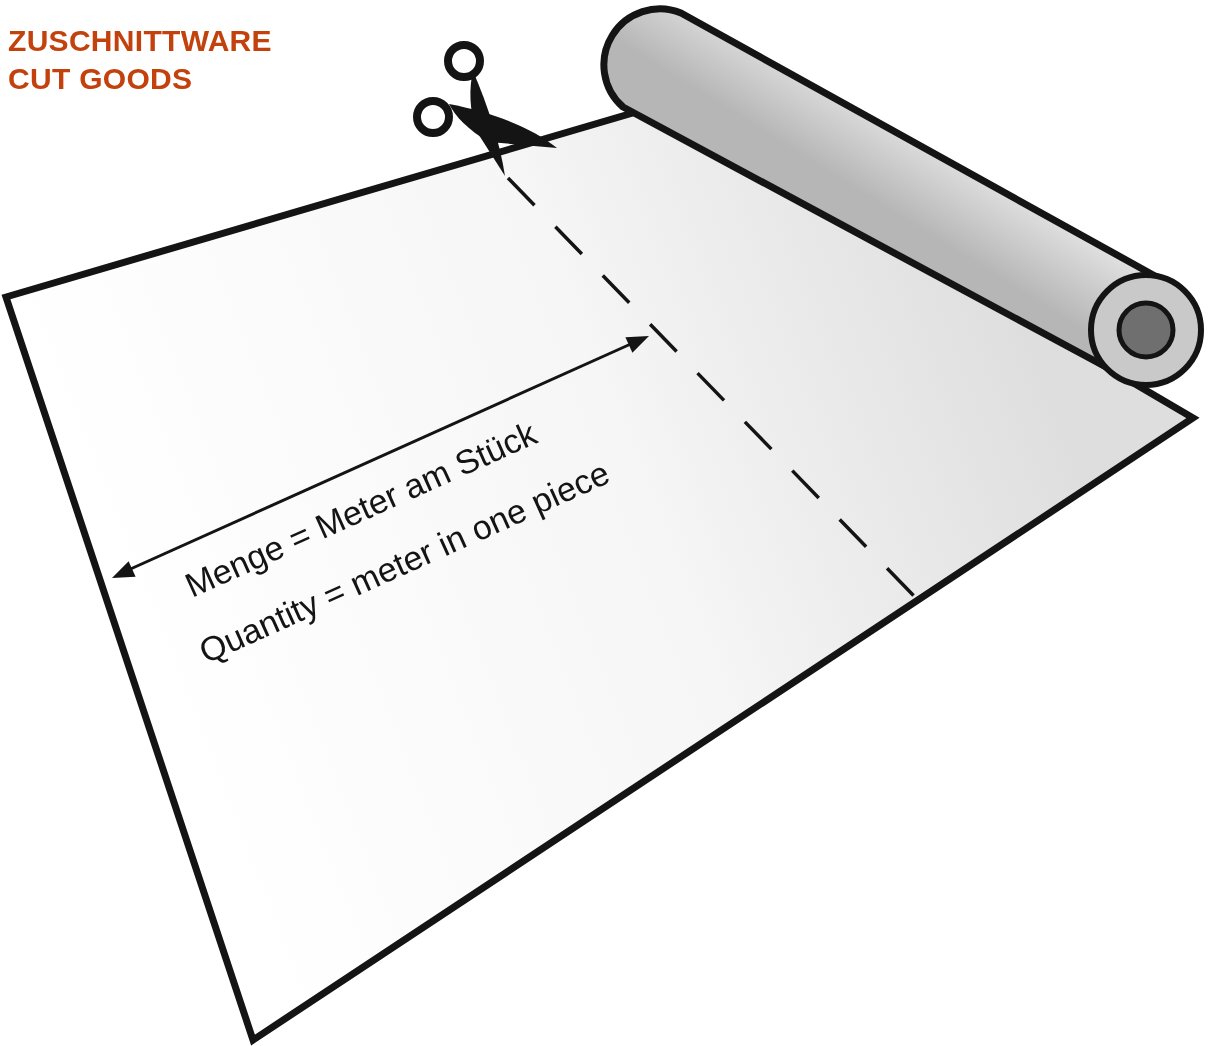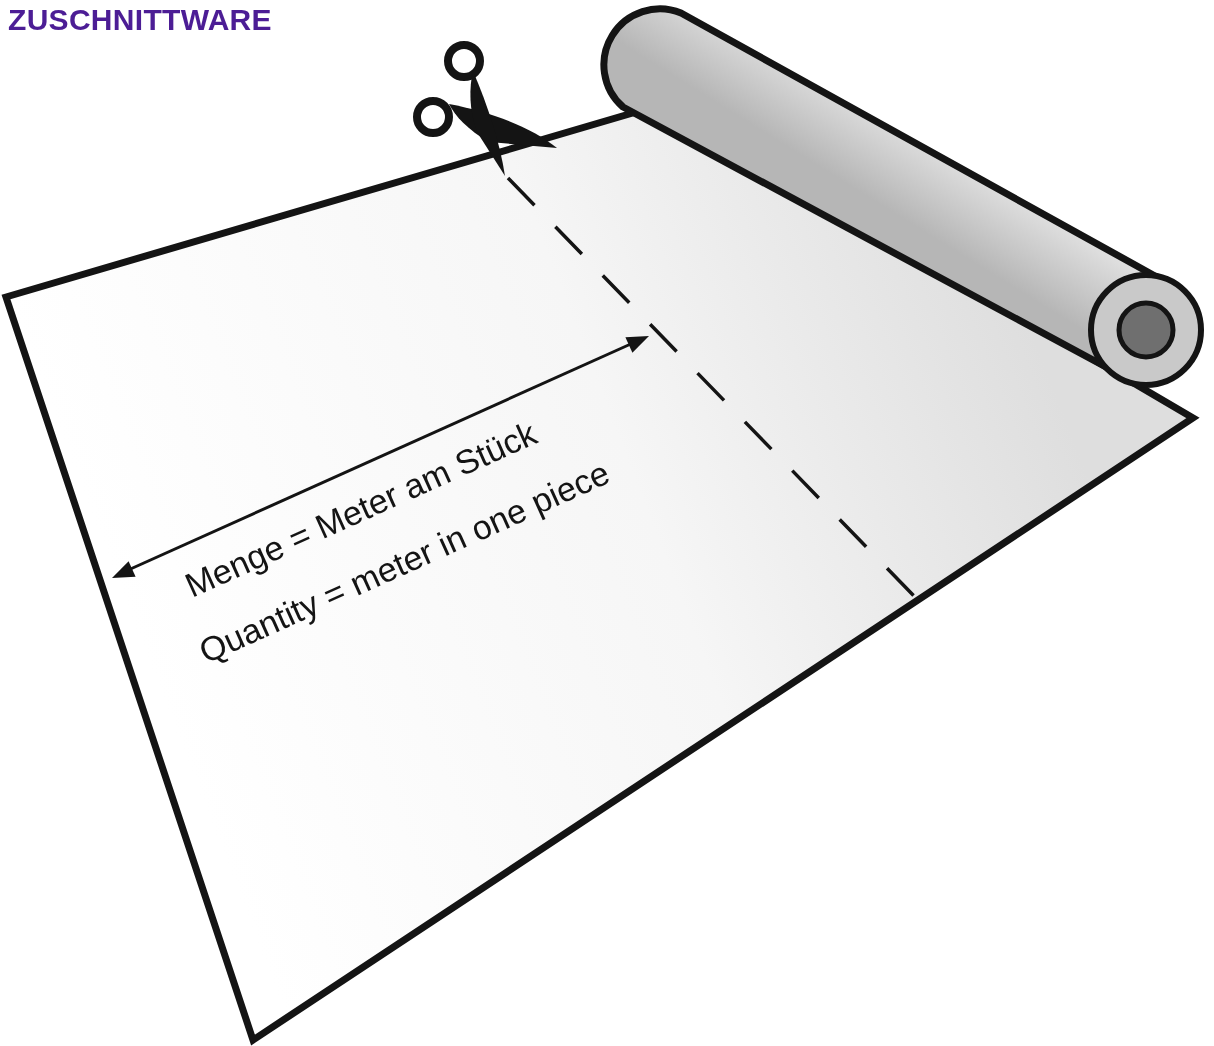--- a/index.html
+++ b/index.html
@@ -5,22 +5,22 @@
   html,body{margin:0;padding:0;background:#ffffff;}
   .canvas{
     position:relative;
     width:1214px;height:1046px;
     background:#ffffff;
     overflow:hidden;
     font-family:"Liberation Sans", sans-serif;
   }
   .title-block{
     position:absolute;
-    left:8px;top:1px;
-    color:#4c1d95;
+    left:8px;top:22px;
+    color:#c2410c;
     font-weight:800;
     font-size:30px;
     line-height:38px;
     letter-spacing:0.3px;
   }
   svg{position:absolute;inset:0;}
   .measure-text{
     font-family:"Liberation Sans", sans-serif;
     font-size:34px;
     font-weight:400;
@@ -67,15 +67,16 @@
     <g>
       <circle cx="433" cy="117" r="16" fill="none" stroke-width="8" stroke="#141414"></circle>
       <circle cx="464" cy="61" r="16" fill="none" stroke-width="8" stroke="#141414"></circle>
       <path d="M 449,104 C 492,112 532,128 557,148 L 489,142 C 468,130 455,116 449,104 Z" fill="#141414"></path>
       <path d="M 473,71 C 488,106 500,143 505,176 L 477,132 C 469,110 469,88 473,71 Z" fill="#141414"></path>
     </g>
   </svg>
 
   <div class="title-block">
     <div>ZUSCHNITTWARE</div>
+    <div>CUT GOODS</div>
   </div>
 
 </div>
 
 </body></html>

